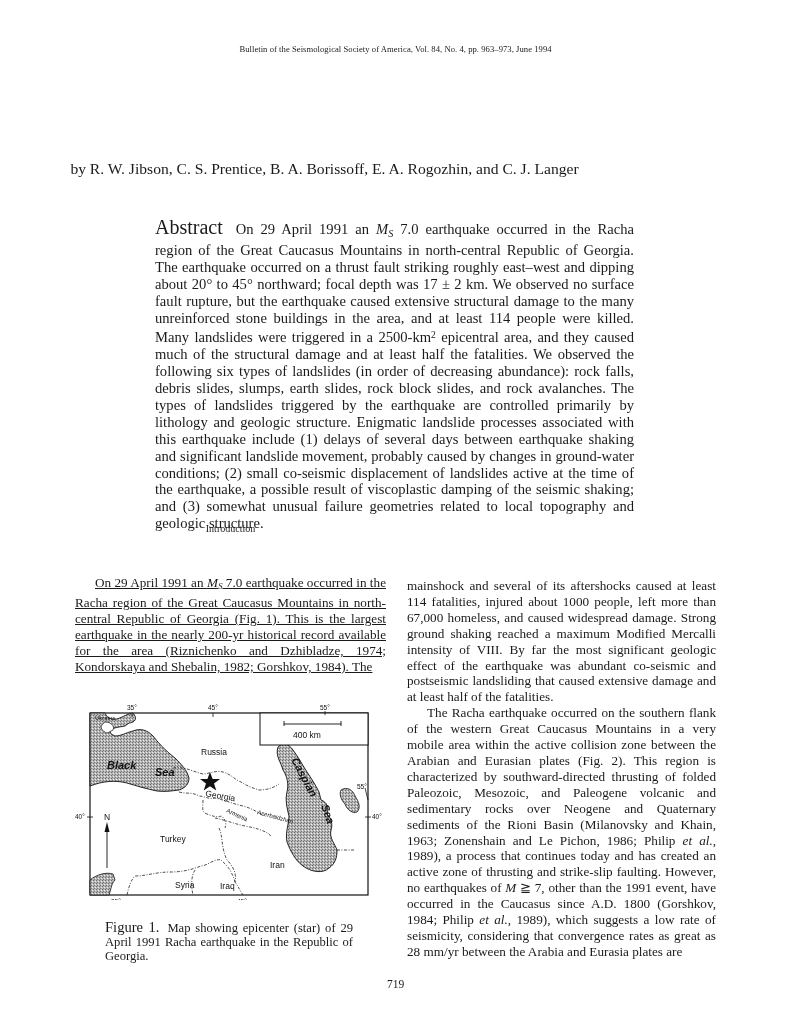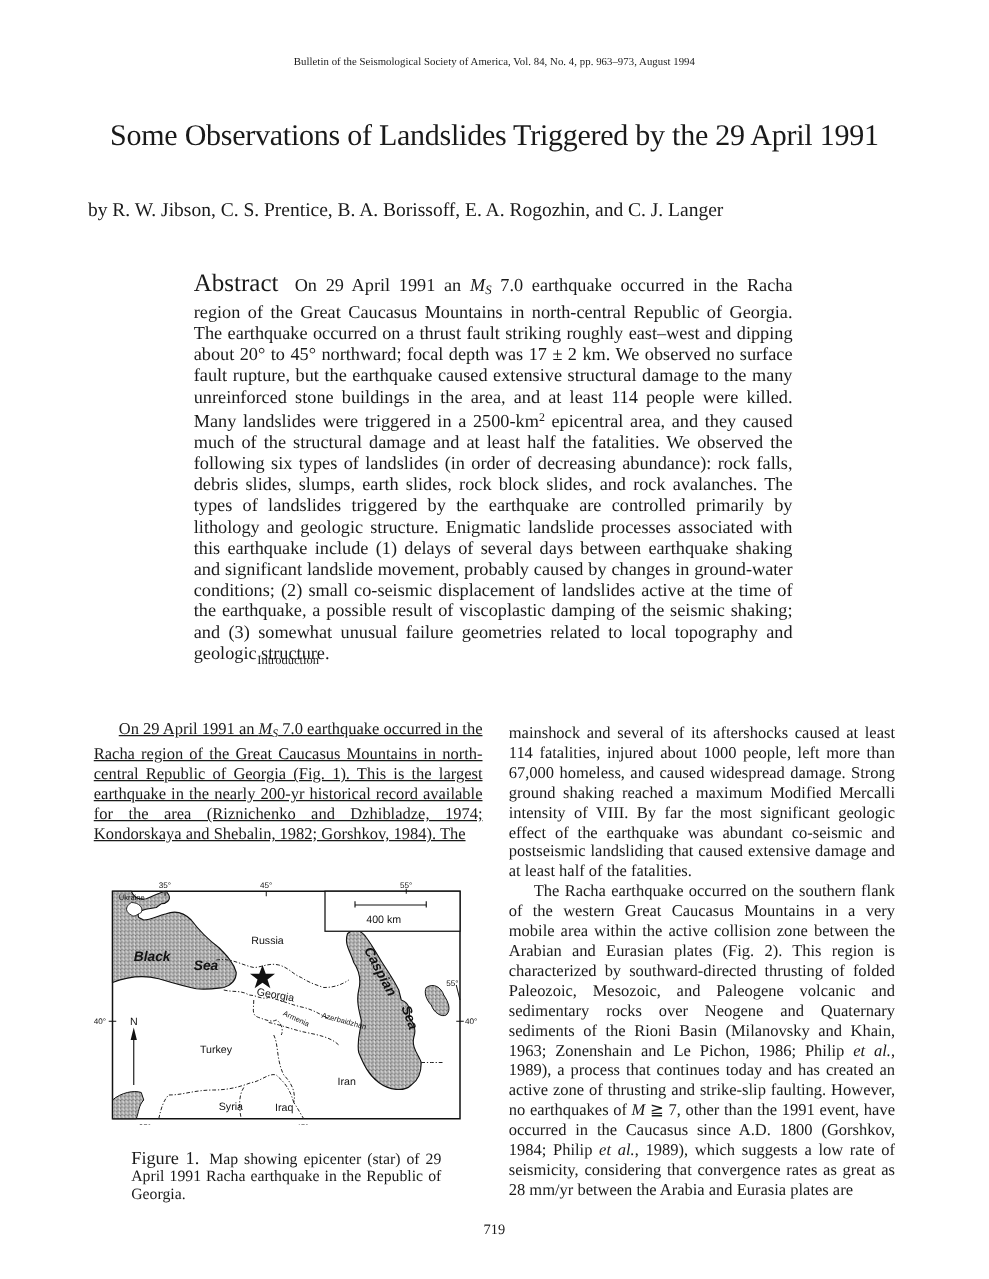--- a/index.html
+++ b/index.html
@@ -53,24 +53,23 @@
     top: 978px; left: 0; width: 791px; text-align: center; font-size: 11.5px;
   }
   .map-label { font-family: "Liberation Sans", "DejaVu Sans", sans-serif; font-size: 8.5px; fill: #111; }
   .map-label-sm { font-family: "Liberation Sans", "DejaVu Sans", sans-serif; font-size: 6px; fill: #111; }
   .map-label-it { font-family: "Liberation Sans", "DejaVu Sans", sans-serif; font-size: 11px; font-style: italic; font-weight: bold; fill: #111; }
   .tick-label { font-family: "Liberation Sans", "DejaVu Sans", sans-serif; font-size: 6.5px; fill: #111; }
 </style>
 </head>
 <body>
 
-<div id="running-header" class="abs">Bulletin of the Seismological Society of America, Vol. 84, No. 4, pp. 963–973, August 1994</div>
+<div id="running-header" class="abs">Bulletin of the Seismological Society of America, Vol. 84, No. 4, pp. 963–973, June 1994</div>
 
 <div id="title" class="abs">
-  <div>Some Observations of Landslides Triggered by the 29 April 1991</div>
 </div>
 
 <div id="authors" class="abs">by R. W. Jibson, C. S. Prentice, B. A. Borissoff, E. A. Rogozhin, and C. J. Langer</div>
 
 <div id="abstract" class="abs">
   <span class="abs-label">Abstract</span>
   <span>On 29 April 1991 an </span><i>M</i><span class="sub">S</span><span> 7.0 earthquake occurred in the Racha region of the Great Caucasus Mountains in north-central Republic of Georgia. The earthquake occurred on a thrust fault striking roughly east–west and dipping about 20° to 45° northward; focal depth was 17 ± 2 km. We observed no surface fault rupture, but the earthquake caused extensive structural damage to the many unreinforced stone buildings in the area, and at least 114 people were killed. Many landslides were triggered in a 2500-km</span><span class="sup">2</span><span> epicentral area, and they caused much of the structural damage and at least half the fatalities. We observed the following six types of landslides (in order of decreasing abundance): rock falls, debris slides, slumps, earth slides, rock block slides, and rock avalanches. The types of landslides triggered by the earthquake are controlled primarily by lithology and geologic structure. Enigmatic landslide processes associated with this earthquake include (1) delays of several days between earthquake shaking and significant landslide movement, probably caused by changes in ground-water conditions; (2) small co-seismic displacement of landslides active at the time of the earthquake, a possible result of viscoplastic damping of the seismic shaking; and (3) somewhat unusual failure geometries related to local topography and geologic structure.</span>
 </div>
 
 <div id="intro-heading" class="abs">Introduction</div>

